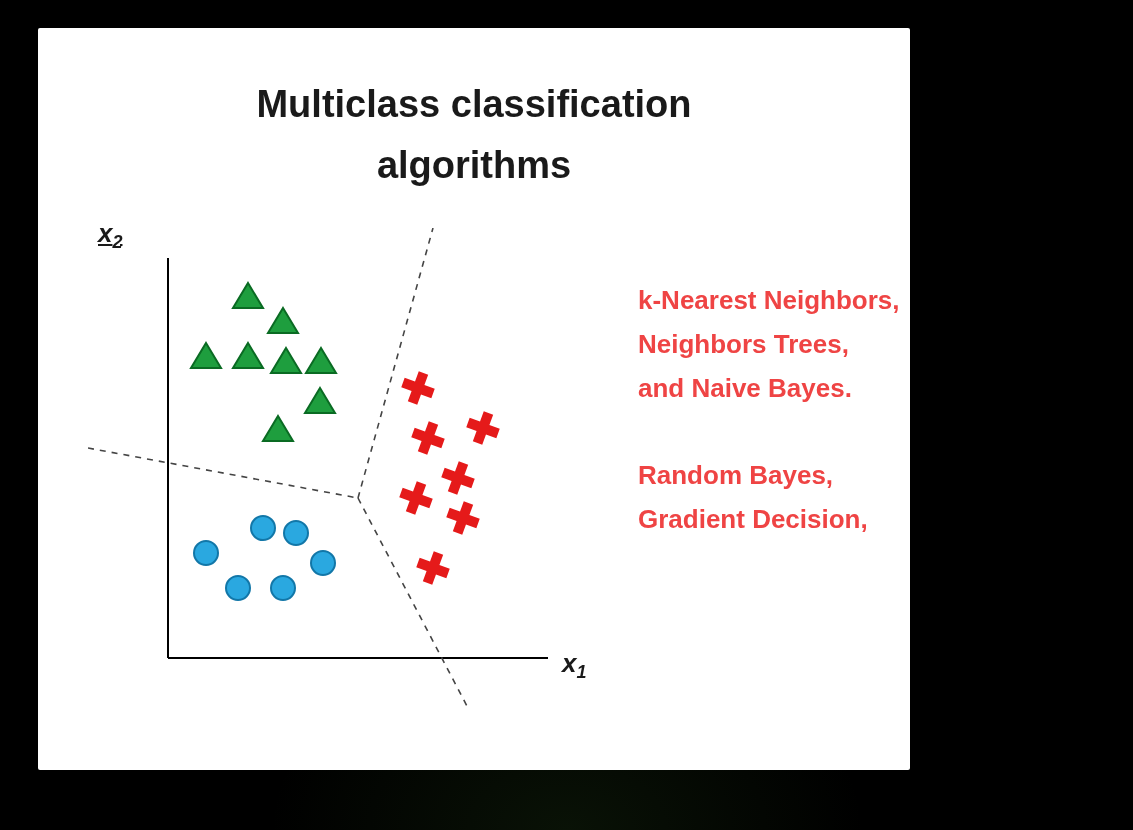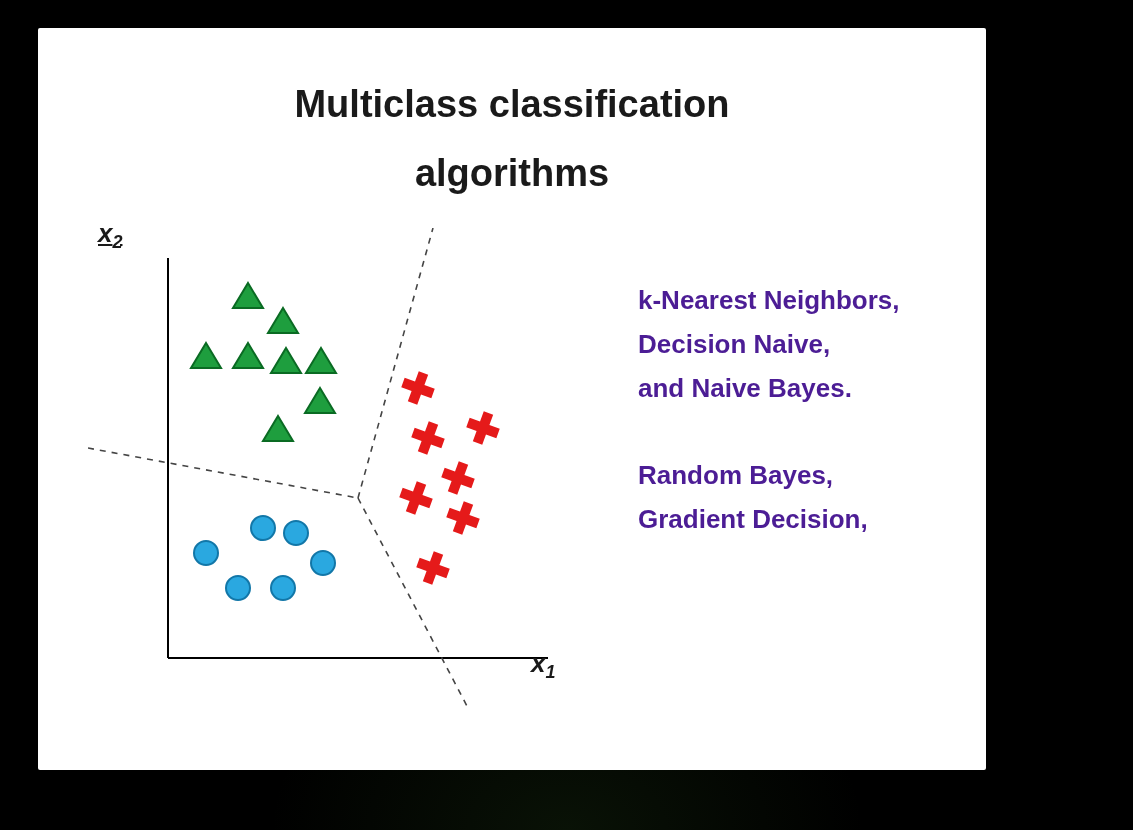--- a/index.html
+++ b/index.html
@@ -18,39 +18,39 @@
     transform: translateX(-50%);
     width: 600px;
     height: 400px;
     background: radial-gradient(ellipse, rgba(60,120,40,0.15), transparent 70%);
     pointer-events: none;
   }
   .card {
     position: absolute;
     left: 38px;
     top: 28px;
-    width: 948px;
+    width: 872px;
     height: 742px;
     background: #fff;
     border-radius: 2px;
   }
   .title {
     position: absolute;
     top: 48px;
     left: 0;
     width: 100%;
     text-align: center;
     font-size: 38px;
     font-weight: 700;
     color: #1a1a1a;
     line-height: 1.5;
   }
   .title-line2 {
     display: block;
-    margin-top: 12px;
+    margin-top: 4px;
   }
   .chart-area {
     position: absolute;
     left: 50px;
     top: 200px;
     width: 500px;
     height: 480px;
   }
   .chart-area svg {
     width: 100%;
@@ -62,37 +62,37 @@
     top: 190px;
     font-size: 26px;
     font-style: italic;
     font-weight: 600;
     color: #1a1a1a;
     text-decoration: underline;
   }
   .axis-label-y sub { font-size: 18px; }
   .axis-label-x {
     position: absolute;
-    left: 493px;
+    left: 524px;
     top: 620px;
     font-size: 26px;
     font-style: italic;
     font-weight: 600;
     color: #1a1a1a;
     text-align: right;
   }
   .axis-label-x sub { font-size: 18px; }
   .text-block {
     position: absolute;
     left: 600px;
     top: 250px;
     width: 420px;
     font-size: 26px;
     font-weight: 600;
-    color: #4c1d95;
+    color: #ef4444;
     line-height: 1.7;
   }
   .group1 { margin-bottom: 42px; }
   .group2 { }
 </style>
 </head>
 <body>
 
 <div class="bg-glow"></div>
 
@@ -164,21 +164,21 @@
     </svg>
   </div>
 
   <div class="axis-label-x">
     <span>x</span><sub>1</sub>
   </div>
 
   <div class="text-block">
     <div class="group1">
       <div>k-Nearest Neighbors,</div>
-      <div>Decision Naive,</div>
+      <div>Neighbors Trees,</div>
       <div>and Naive Bayes.</div>
     </div>
     <div class="group2">
       <div>Random Bayes,</div>
       <div>Gradient Decision,</div>
     </div>
   </div>
 
 </div>
 

